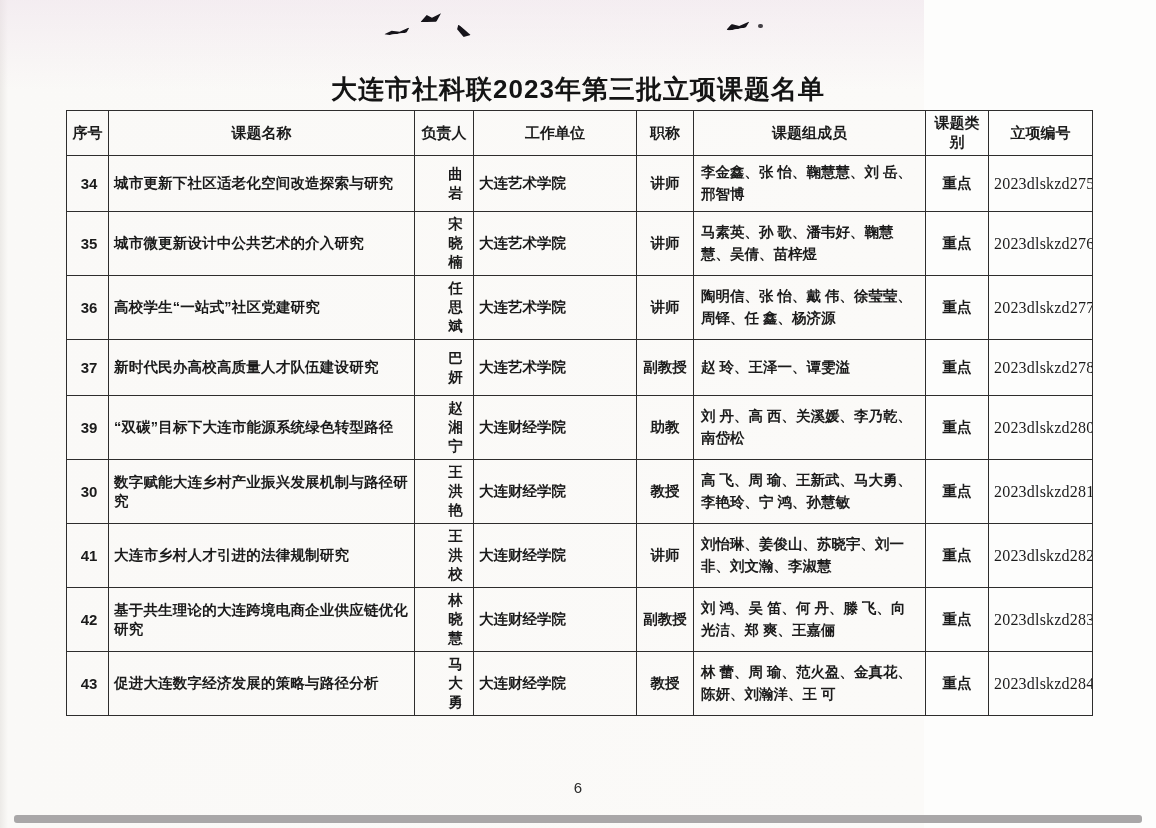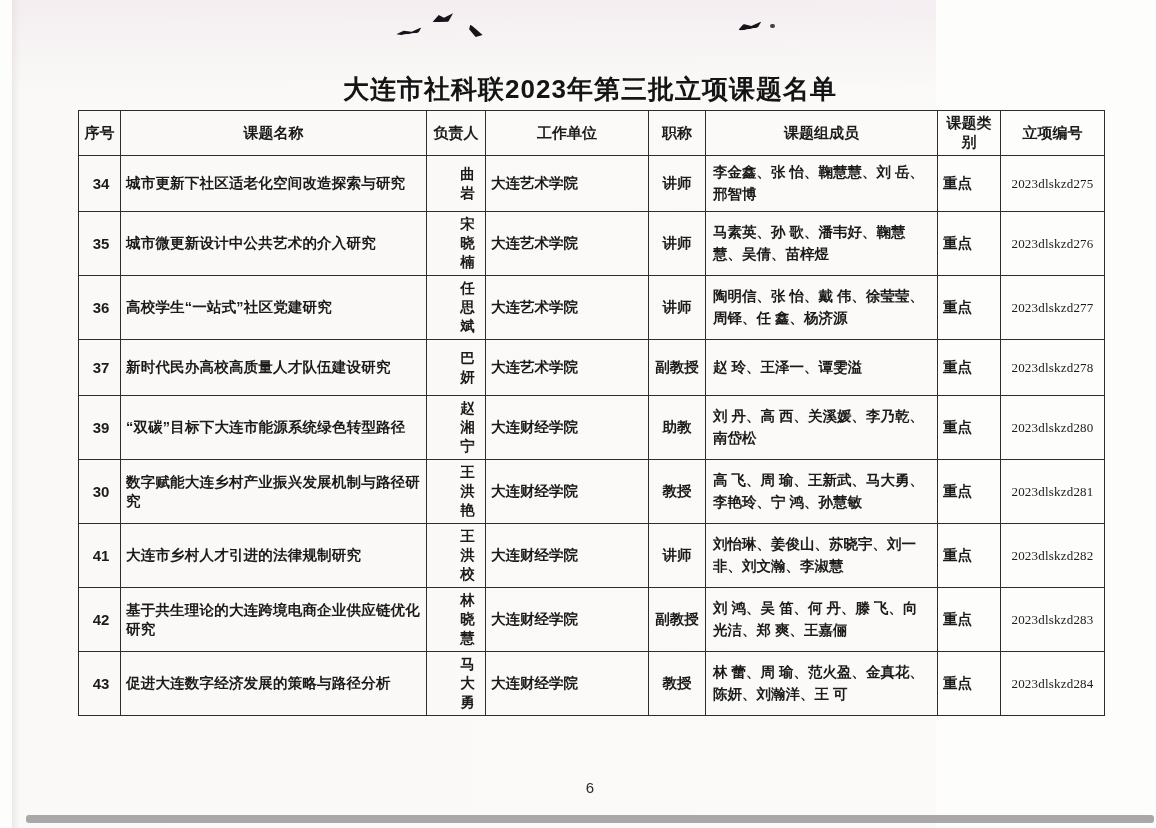--- a/index.html
+++ b/index.html
@@ -4,21 +4,21 @@
 <style>
   * { margin: 0; padding: 0; box-sizing: border-box; }
   html, body { width: 1156px; height: 828px; overflow: hidden; }
   body {
     font-family: "Liberation Sans", sans-serif;
     background: #fdfdfc;
     position: relative;
   }
   .page {
     position: absolute;
-    left: 12px; top: 0;
+    left: 0; top: 0;
     width: 924px; height: 828px;
     background:
       linear-gradient(180deg, rgba(236,222,233,0.45) 0%, rgba(250,248,246,0) 90px),
       linear-gradient(90deg, #eceae7 0px, #faf9f7 8px, #fbfaf8 100%);
   }
   .scan-bottom-bar {
     position: absolute;
     left: 14px; top: 815px;
     width: 1128px; height: 8px;
     background: #a9a7a8;
@@ -64,22 +64,22 @@
     font-weight: bold;
     text-align: center;
   }
   td { font-size: 14.5px; font-weight: bold; }
   td.c-no     { text-align: center; font-size: 15px; padding-left: 8px; }
   td.c-title  { text-align: left; letter-spacing: .2px; }
   td.c-leader { text-align: center; padding-left: 28px; }
   td.c-unit   { text-align: left; }
   td.c-rank   { text-align: center; }
   td.c-members{ text-align: left; padding-left: 7px; line-height: 1.45; font-weight: bold; margin-left: 37px; }
-  td.c-cat    { text-align: left; }
-  td.c-code   { text-align: center; font-family: "Liberation Serif", serif; font-weight: normal; font-size: 13px; letter-spacing: .2px; }
+  td.c-cat    { text-align: center; }
+  td.c-code   { text-align: center; font-family: "Liberation Serif", serif; font-weight: normal; font-size: 16px; letter-spacing: .2px; }
   .page-number {
     position: absolute;
     left: 0; top: 779px;
     width: 1156px;
     text-align: center;
     font-size: 15px;
     color: #2a2a2a;
   }
 </style>
 </head>

